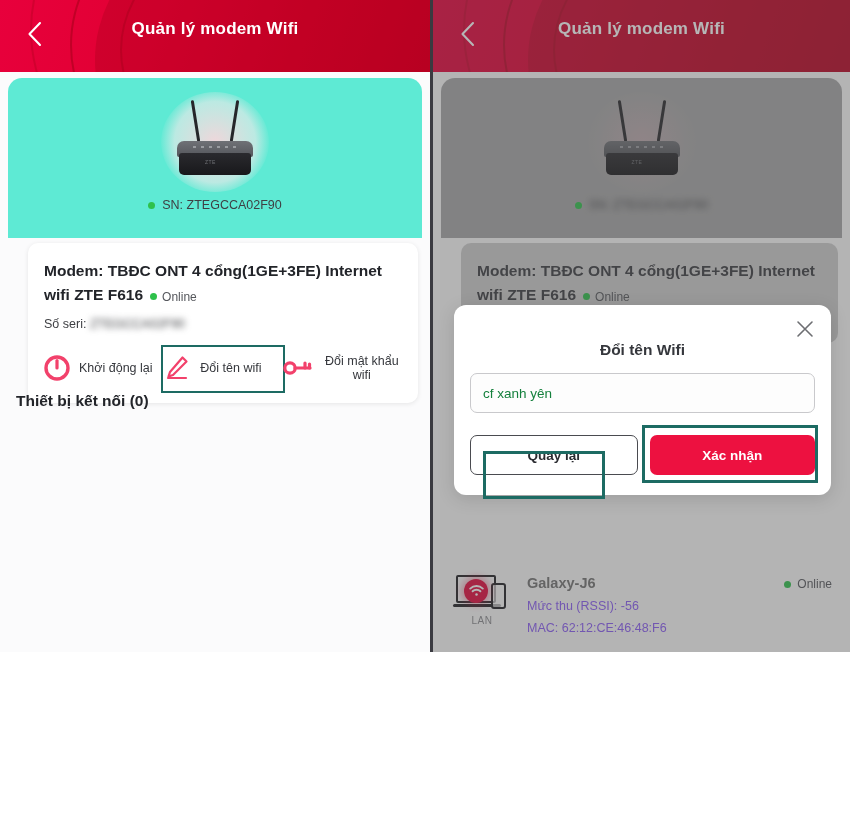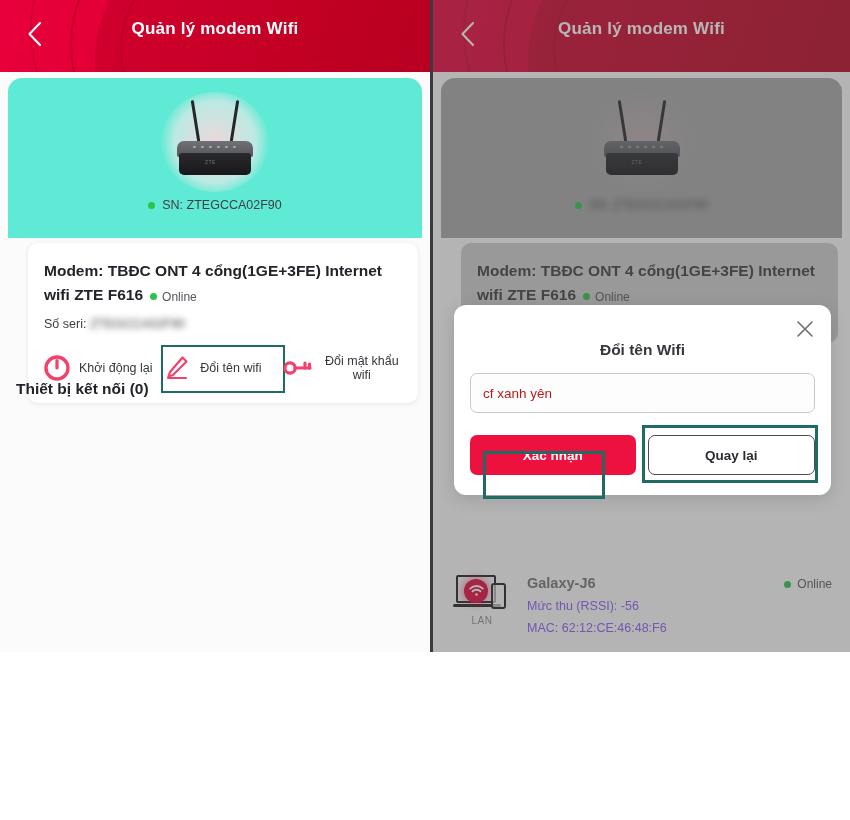--- a/index.html
+++ b/index.html
@@ -91,21 +91,21 @@
   .serial { margin-top: 9px; font-size: 12.5px; color: #3f4044; }
   .blur-hard { filter: blur(3.2px); }
 
   .actions { display: flex; margin-top: 16px; }
   .action { flex: 1; display: flex; flex-direction: row; align-items: center; gap: 9px;
             padding: 6px 0 8px 0; cursor: pointer; }
   .action .glyph { height: 30px; display: flex; align-items: center; justify-content: center; }
   .action .lbl { font-size: 12.5px; color: #35373c; text-align: center; }
   .action.sel { outline: 2.5px solid #1d6b63; outline-offset: 0; }
 
-  .devices-title { position: absolute; left: 16px; top: 308px;
+  .devices-title { position: absolute; left: 16px; top: 320px;
                    font-size: 15.5px; font-weight: bold; color: #222429; }
 
   
   .dim-layer { position: absolute; inset: 0; background: rgba(80,80,80,.42); z-index: 5; pointer-events: none; }
   .panel.right .body-area { filter: none; }
   .panel.right .hero-card { background: #a6a6a7; }
   .panel.right .halo { background: radial-gradient(circle, rgba(192,170,175,.9) 0%, rgba(176,170,172,.5) 55%, rgba(166,166,167,0) 75%); }
   .panel.right .sn-row { color: #4b4c50; }
   .panel.right .info-card { background: #cecece; box-shadow: none; }
   .panel.right .modem-title { color: #3a3b40; }
@@ -140,21 +140,21 @@
     box-shadow: 0 4px 18px rgba(0,0,0,.13);
   }
   .modal-close { position: absolute; right: 14px; top: 12px; width: 24px; height: 24px;
                  display: flex; align-items: center; justify-content: center; cursor: pointer; }
   .modal-title { text-align: center; font-size: 15.5px; font-weight: bold; color: #35373c;
                  margin-top: 22px; margin-bottom: 14px; }
   .input-hl { border: 3px solid #1d6b63; display: inline-block; position: absolute;
               left: 13px; top: 78px; width: 122px; height: 48px; z-index: 22; pointer-events: none; }
   .wifi-input {
     position: relative; width: 100%; height: 40px; border: 1px solid #c9c9cc; border-radius: 7px;
-    background: #fdfdfd; font-family: "Liberation Sans", sans-serif; font-size: 13.5px; color: #b91c1c;
+    background: #fdfdfd; font-family: "Liberation Sans", sans-serif; font-size: 13.5px; color: #15803d;
     padding: 12px 12px; outline: none;
   }
   .modal-btns { display: flex; gap: 12px; margin-top: 22px; }
   .btn {
     flex: 1; height: 40px; border-radius: 7px; font-size: 13.5px; font-weight: bold;
     display: flex; align-items: center; justify-content: center; cursor: pointer;
     font-family: "Liberation Sans", sans-serif;
   }
   .btn-back { background: #ffffff; border: 1.5px solid #4a4b50; color: #2b2c31; }
   .btn-confirm { background: #ed1140; border: none; color: #ffffff; }
@@ -339,20 +339,20 @@
           </svg>
         </div>
         <div class="modal-title">Đổi tên Wifi</div>
 
         <div style="position:relative;">
           <input class="wifi-input" type="text" value="cf xanh yên" style="">
           <div class="input-hl"></div>
         </div>
 
         <div class="modal-btns">
+          <div class="btn btn-back">Quay lại</div>
           <div class="btn btn-confirm">Xác nhận</div>
-          <div class="btn btn-back">Quay lại</div>
         </div>
         <div class="confirm-hl"></div>
       </div>
     </div>
   </div>
 </div>
 
 </body></html>

